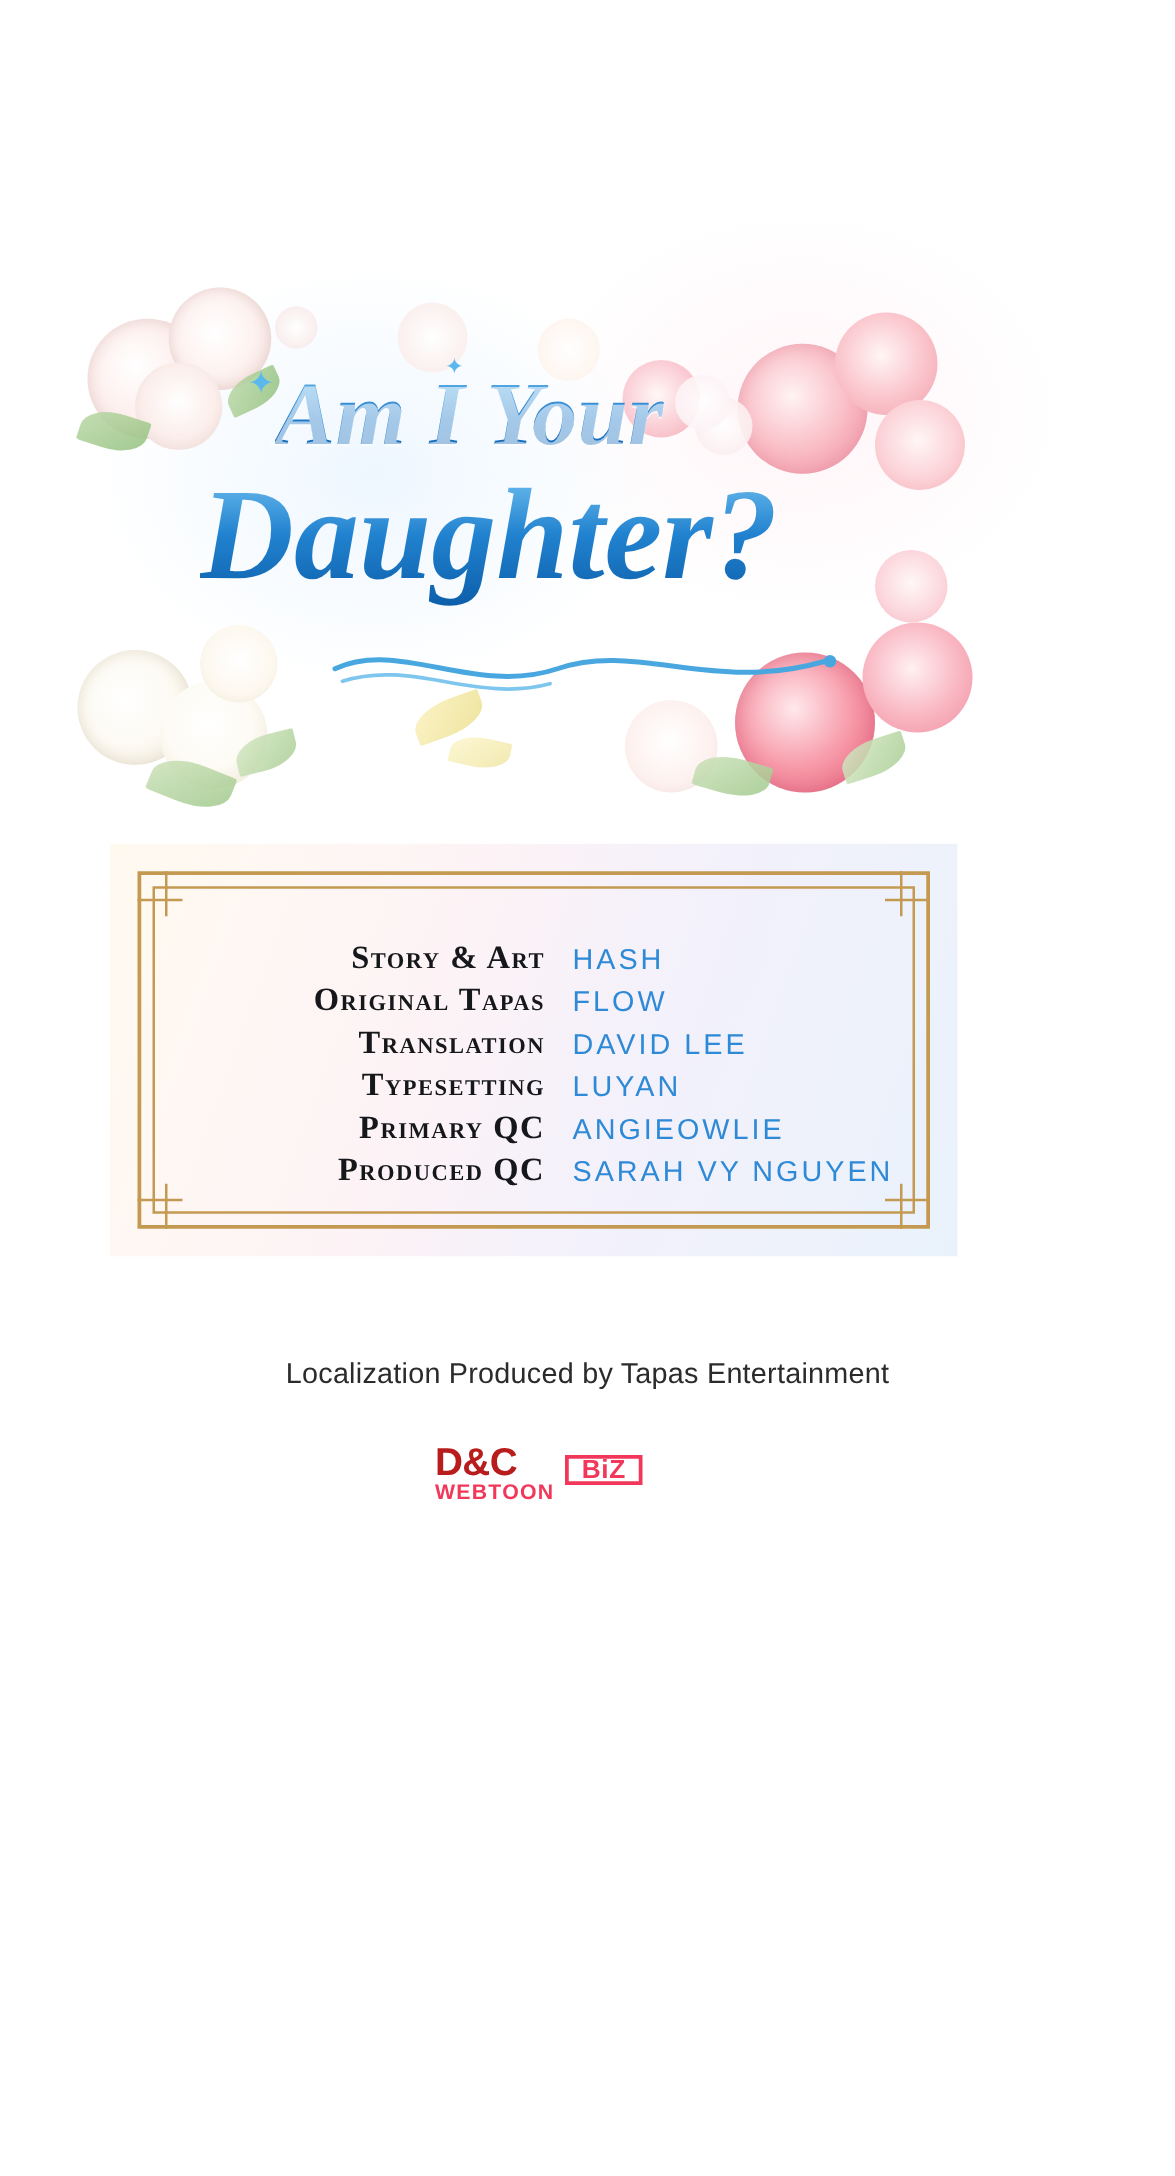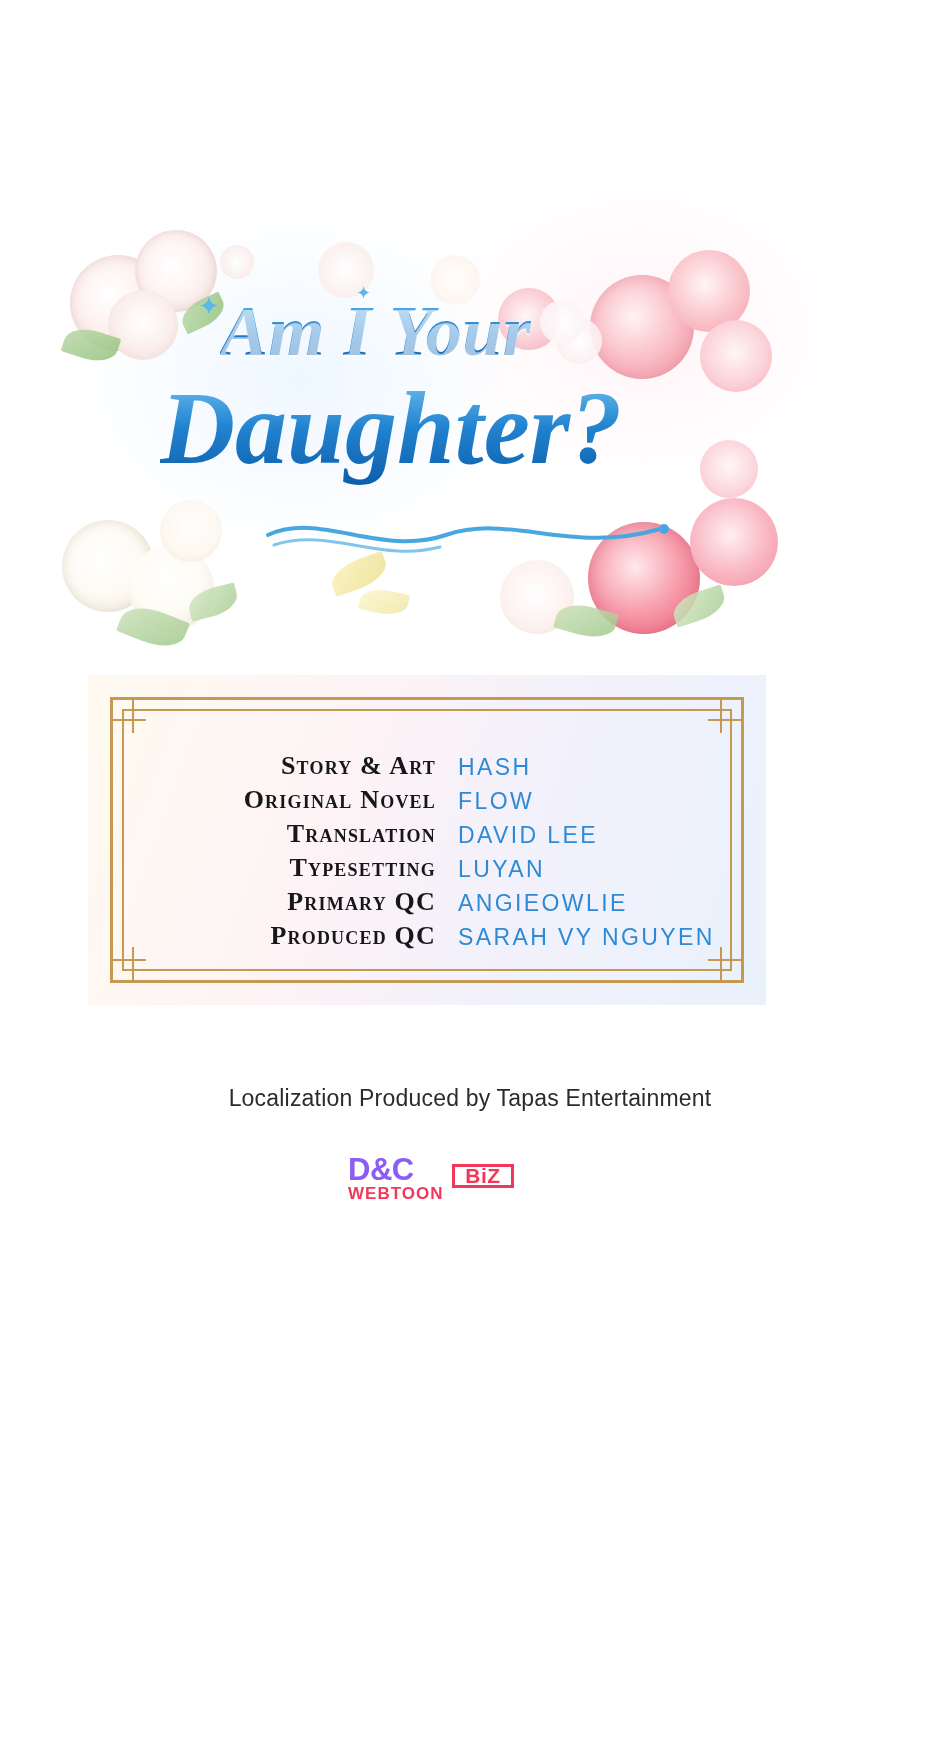--- a/index.html
+++ b/index.html
@@ -191,21 +191,21 @@
     width: 244px;
     height: 58px;
   }
   .logo-dc {
     position: absolute;
     left: 0;
     top: 0;
     font-family: "Liberation Sans", sans-serif;
     font-weight: 700;
     font-size: 31px;
-    color: #8b5cf6;
+    color: #b91c1c;
     letter-spacing: -0.5px;
   }
   .logo-webtoon {
     position: absolute;
     left: 0;
     top: 32px;
     font-family: "Liberation Sans", sans-serif;
     font-weight: 700;
     font-size: 17px;
     color: #f2385a;
@@ -306,21 +306,21 @@
       <i class="h"></i>
       <i class="v"></i>
     </div>
 
   <div class="credits-rows">
     <div class="credit-row">
       <div class="credit-label">Story &amp; Art</div>
       <div class="credit-value">HASH</div>
     </div>
     <div class="credit-row">
-      <div class="credit-label">Original Novel</div>
+      <div class="credit-label">Original Tapas</div>
       <div class="credit-value">FLOW</div>
     </div>
     <div class="credit-row">
       <div class="credit-label">Translation</div>
       <div class="credit-value">DAVID LEE</div>
     </div>
     <div class="credit-row">
       <div class="credit-label">Typesetting</div>
       <div class="credit-value">LUYAN</div>
     </div>

